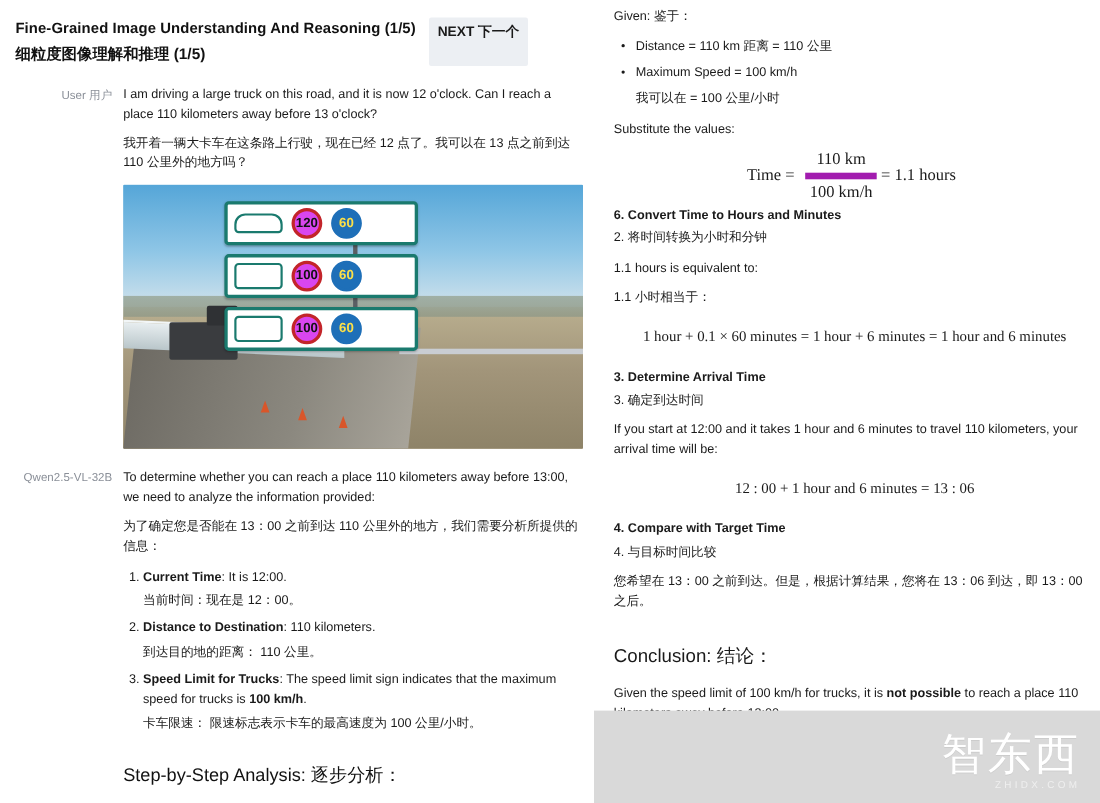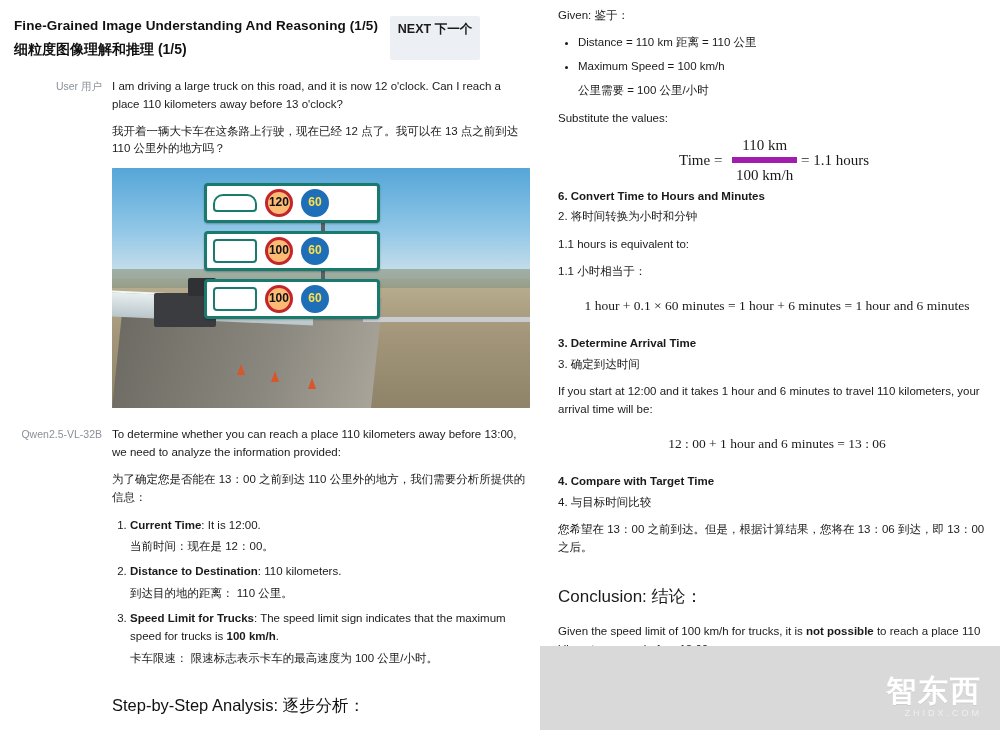--- a/index.html
+++ b/index.html
@@ -75,21 +75,21 @@
   .sign {
     background:#fff; border:3px solid #1a7a6e; border-radius:4px;
     height:40px; margin-bottom:8px; display:flex; align-items:center; padding:0 6px;
     box-shadow:0 1px 2px rgba(0,0,0,.25);
   }
   .veh { width:44px; height:24px; border:2px solid #1a7a6e; border-radius:4px; margin-right:8px;
      background:#fff; }
   .veh.car { border-radius:10px 10px 4px 4px; height:18px; }
   .lim { width:28px; height:28px; border-radius:50%; border:3px solid #c3252a;
     color:#111; font-size:12px; font-weight:bold; display:flex; align-items:center;
-    justify-content:center; background:#fdba74; margin-right:8px; font-family:"Liberation Sans",sans-serif; }
+    justify-content:center; background:#d946ef; margin-right:8px; font-family:"Liberation Sans",sans-serif; }
   .lim.blue { border-color:#1e6fb8; background:#1e6fb8; color:#fde047; }
   .guard { position:absolute; left:60%; top:62%; width:40%; height:5px; background:#c9cdd2; }
 
   .list-ol { margin:6px 0 0 0; padding-left:18px; font-size:11.5px; line-height:1.6; }
   .list-ol li { margin-bottom:7px; }
   .sub-zh { display:block; margin-top:3px; }
 
   .h2 { font-size:16.5px; font-weight:normal; margin:26px 0 10px 0; color:#111; }
   .formula { text-align:center; font-family:"Liberation Serif", serif; font-size:15px; margin-top:14px; }
   .frac { display:inline-block; vertical-align:middle; text-align:center; }
@@ -113,21 +113,21 @@
   .bold { font-weight:bold; }
 
   
   .grey-band {
     position:absolute; left:540px; top:646px; width:460px; height:84px;
     background:#d9d9d9;
   }
   .watermark {
     position:absolute; right:18px; bottom:12px; text-align:right; user-select:none;
   }
-  .wm-cn { font-size:30px; font-weight:bold; color:#ffffff; letter-spacing:2px;
+  .wm-cn { font-size:40px; font-weight:normal; color:#ffffff; letter-spacing:2px;
     text-shadow:0 1px 0 rgba(0,0,0,.06); line-height:1; }
   .wm-en { font-size:9px; color:#efefef; letter-spacing:3px; margin-top:2px; }
 </style>
 </head>
 <body>
 
 <div class="page">
 
   <div class="left-col">
 
@@ -212,21 +212,21 @@
 
     <p class="given">
       <span>Given:</span>
       <span>鉴于：</span>
     </p>
 
     <ul class="bullets">
       <li>Distance = 110 km  距离 = 110 公里</li>
       <li>Maximum Speed = 100 km/h</li>
     </ul>
-    <p class="indent">公里需要 = 100 公里/小时</p>
+    <p class="indent">我可以在 = 100 公里/小时</p>
 
     <p>Substitute the values:</p>
     <p style="margin-top:-8px"></p>
 
     <div class="formula">
       <span class="lhs">Time =</span>
       <span class="frac">
         <span class="num">110 km</span>
         <span class="den">100 km/h</span>
       </span>

